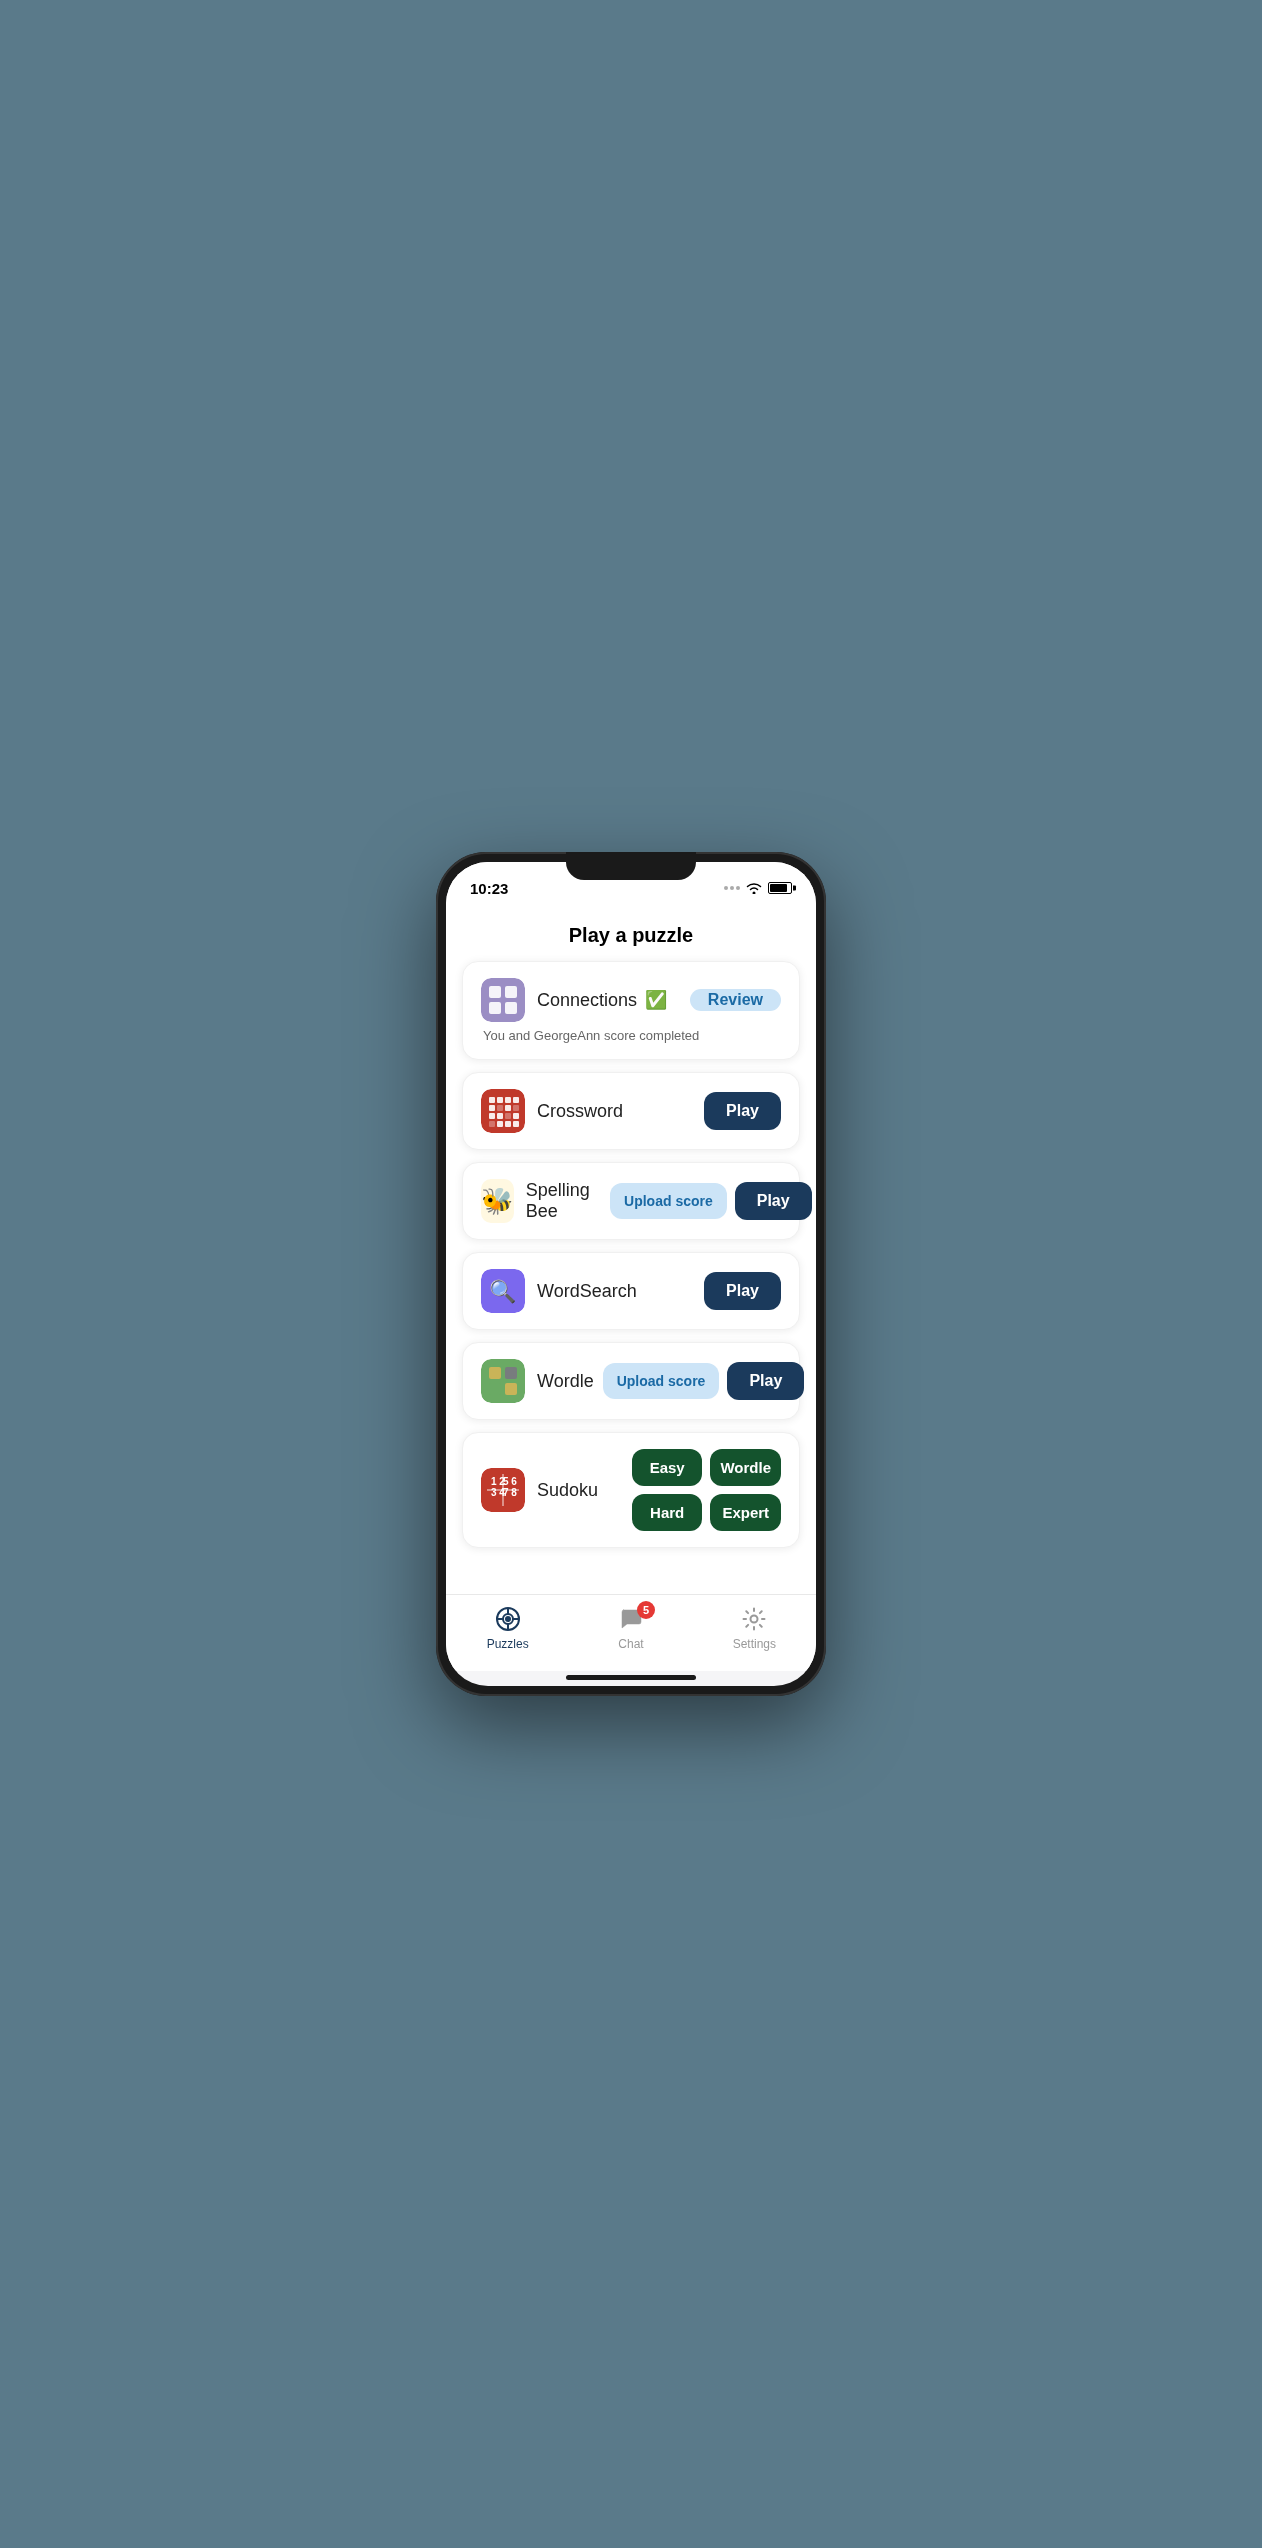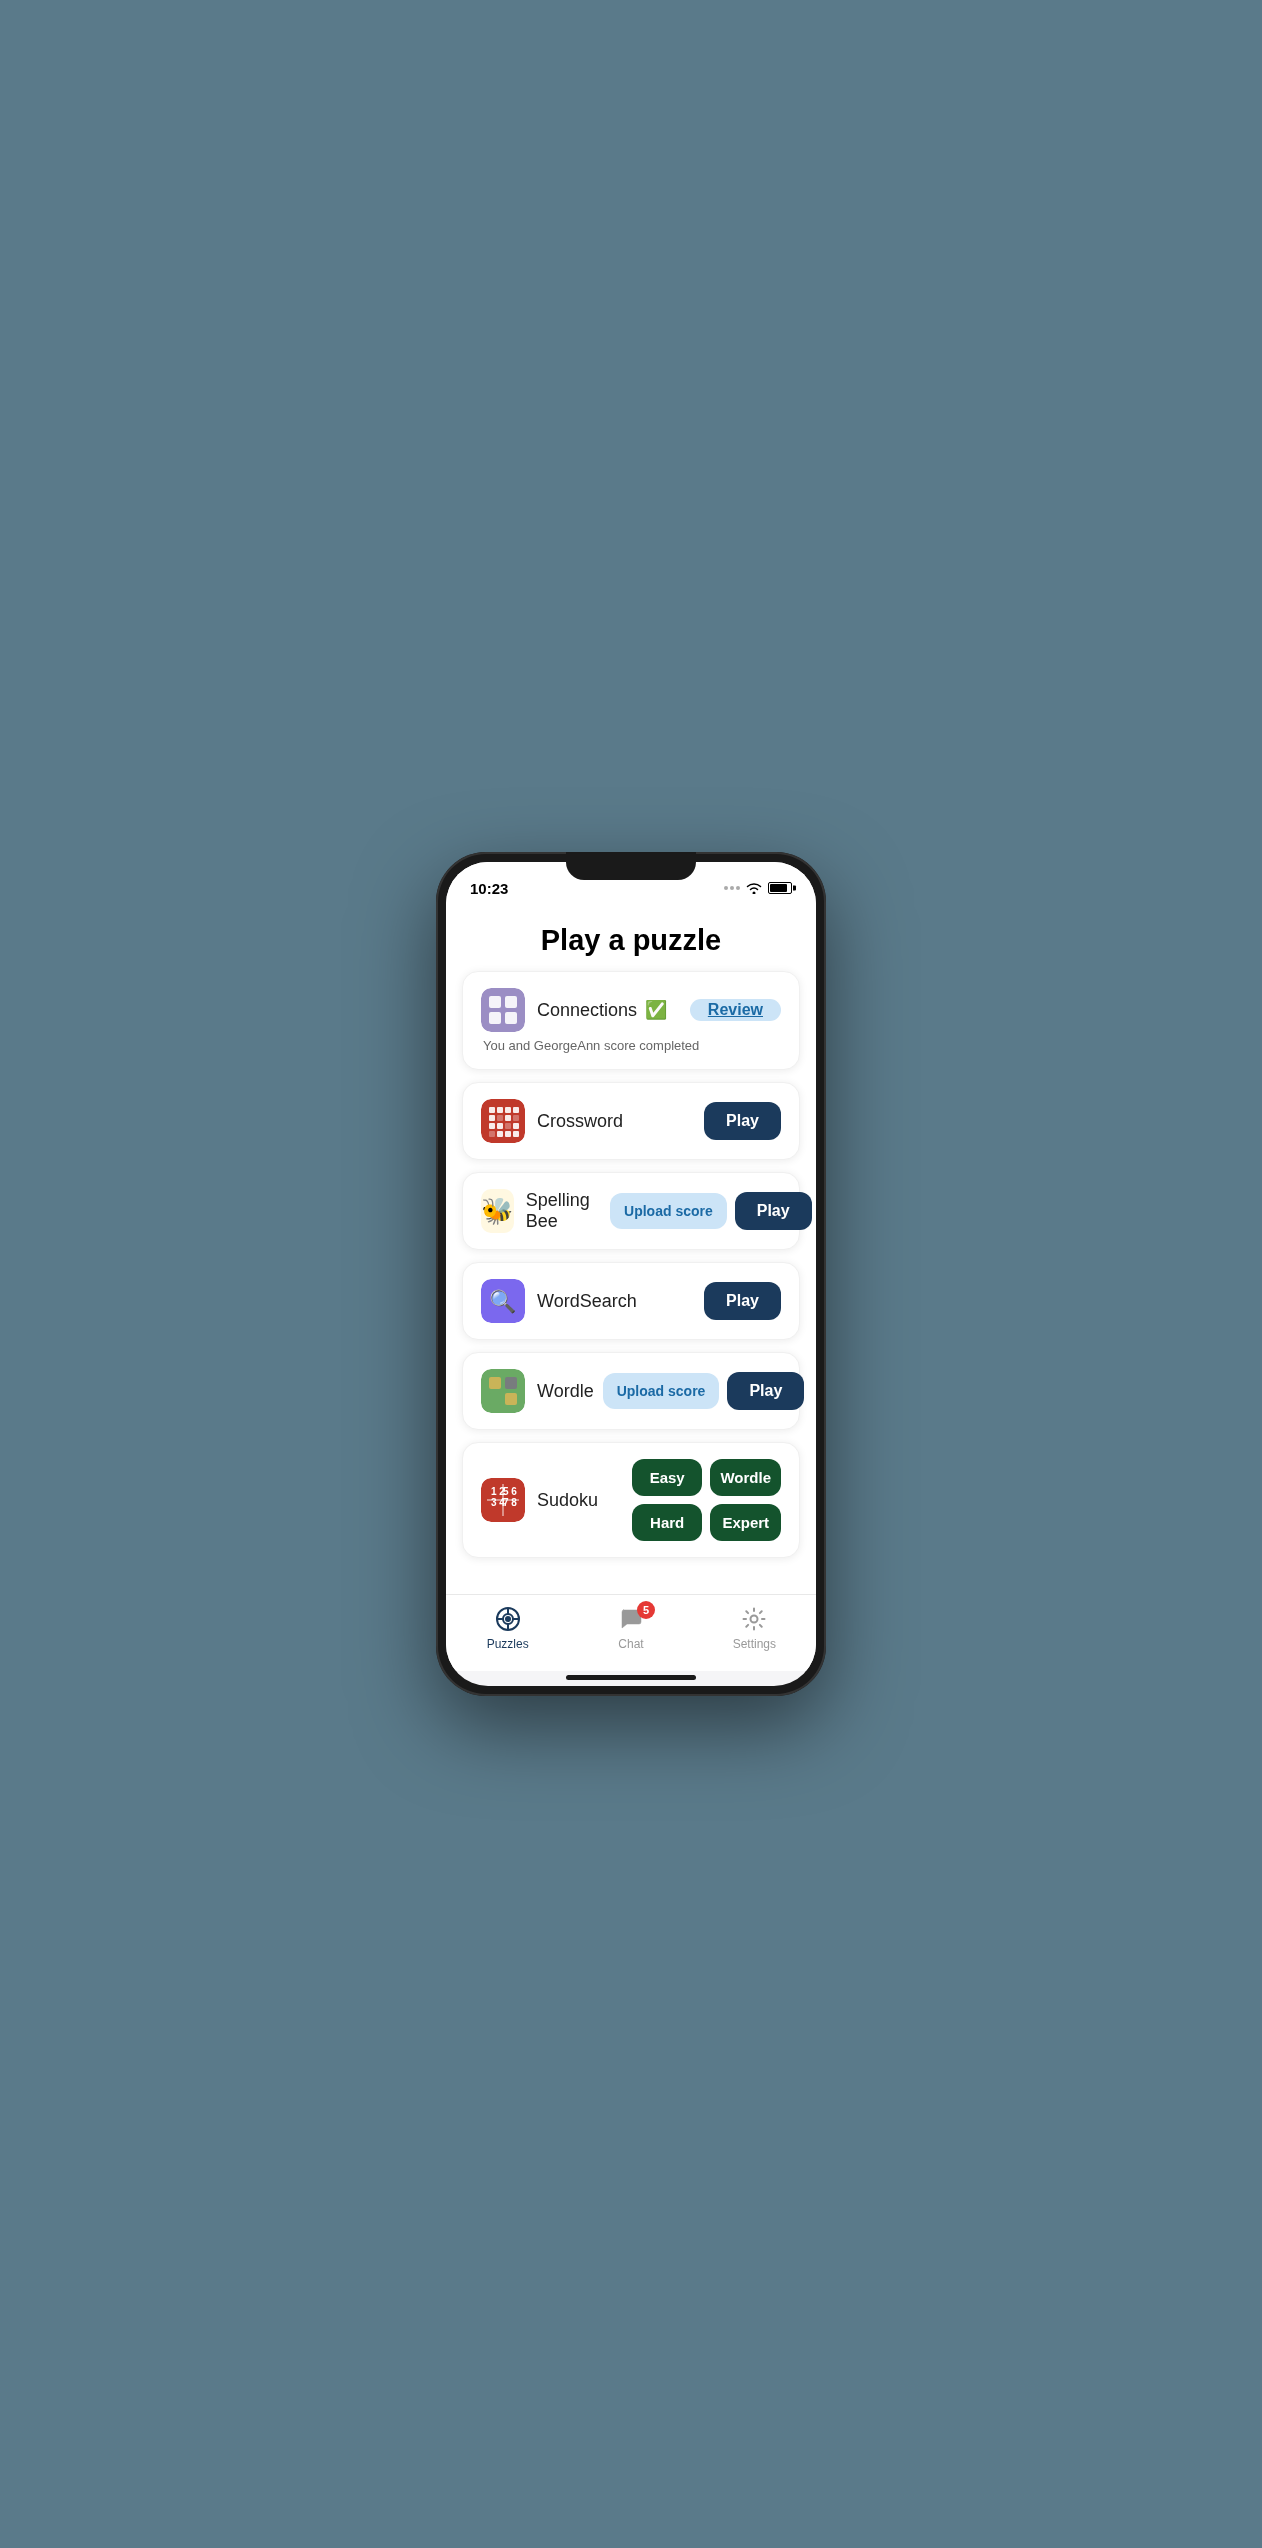--- a/index.html
+++ b/index.html
@@ -112,21 +112,21 @@
       flex: 1;
       overflow-y: auto;
       background: white;
       padding-bottom: 0;
     }
 
     .screen-content::-webkit-scrollbar { display: none; }
 
     .page-title {
       text-align: center;
-      font-size: 29px;
+      font-size: 20px;
       font-weight: 700;
       color: #000;
       padding: 18px 20px 14px;
     }
 
     .cards-container {
       padding: 0 16px;
       display: flex;
       flex-direction: column;
       gap: 12px;
@@ -189,21 +189,20 @@
 
     .btn-review {
       background: #cce4f7;
       color: #1b6aa5;
       border: none;
       border-radius: 12px;
       padding: 2px 18px;
       font-size: 16px;
       font-weight: 600;
       cursor: pointer;
-      text-decoration: underline;
     }
 
     .btn-upload {
       background: #cce4f7;
       color: #1b6aa5;
       border: none;
       border-radius: 12px;
       padding: 10px 14px;
       font-size: 14px;
       font-weight: 600;

